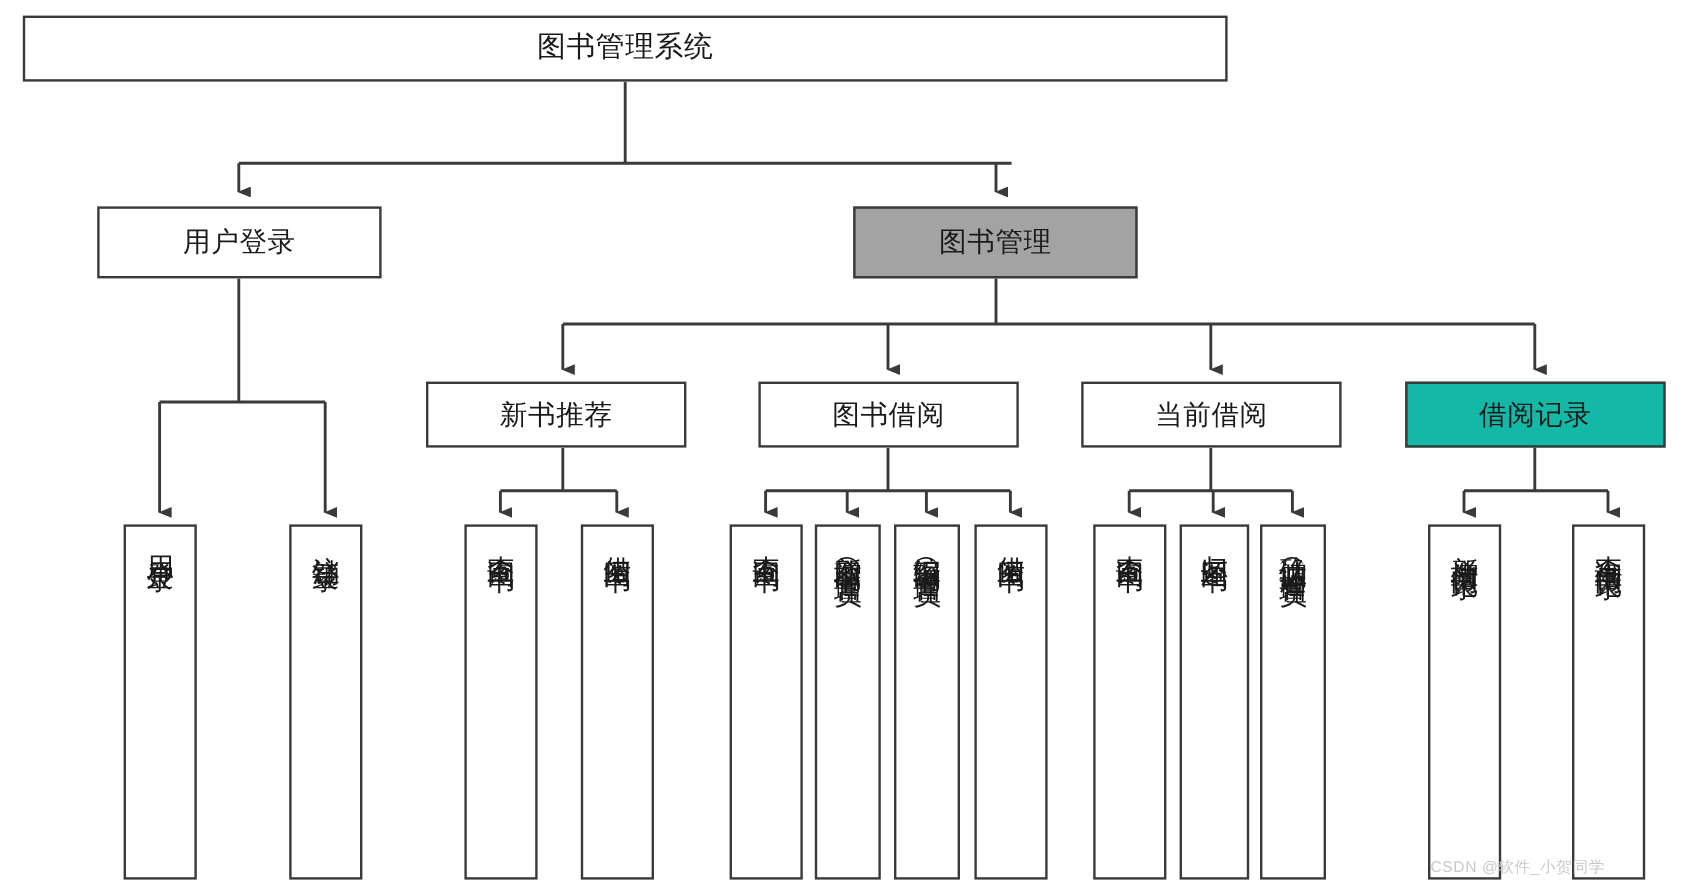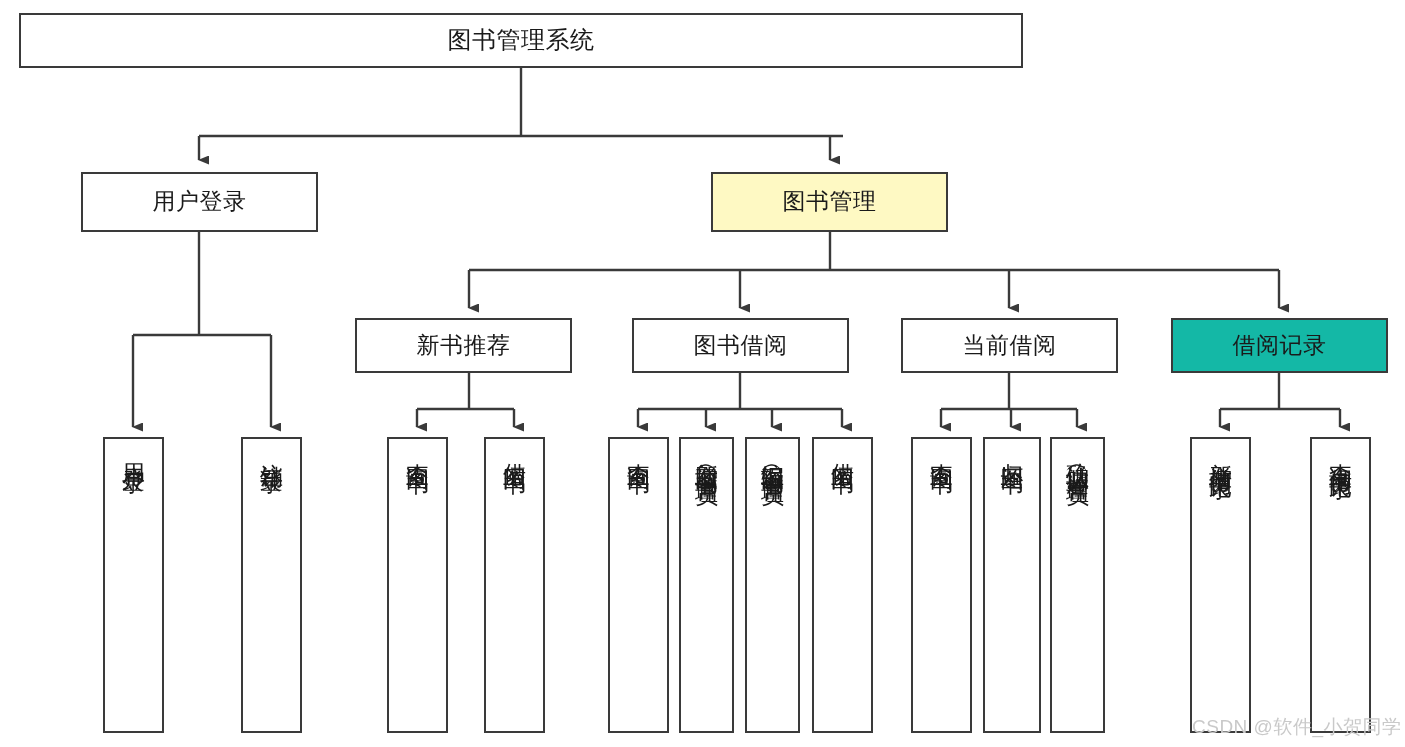--- a/index.html
+++ b/index.html
@@ -60,21 +60,21 @@
     writing-mode: vertical-rl;
     text-orientation: upright;
     font-size: 23px;
     line-height: 1.0;
     letter-spacing: 3px;
     white-space: nowrap;
   }
   .watermark {
     position: absolute;
     color: #c9c9c9;
-    font-size: 19px;
+    font-size: 13px;
     letter-spacing: 0.5px;
     white-space: nowrap;
     z-index: 3;
     user-select: none;
   }
 </style>
 </head>
 <body>
 
 <div id="canvas">
@@ -129,21 +129,21 @@
     </g>
   </svg>
 
   <div class="node horiz root" style="left: 19px; top: 13px; width: 1004px; height: 55px; border-color: rgb(58, 58, 58); background: rgb(255, 255, 255); color: rgb(26, 26, 26);">
     <span class="node-label">图书管理系统</span>
   </div>
 
   <div class="node horiz" style="left: 81px; top: 172px; width: 237px; height: 60px; border-color: rgb(58, 58, 58); background: rgb(255, 255, 255); color: rgb(26, 26, 26);">
     <span class="node-label">用户登录</span>
   </div>
-  <div class="node horiz" style="left: 711px; top: 172px; width: 237px; height: 60px; border-color: rgb(58, 58, 58); background: #fef9c3; color: rgb(26, 26, 26);">
+  <div class="node horiz" style="left: 711px; top: 172px; width: 237px; height: 60px; border-color: rgb(58, 58, 58); background: #a3a3a3; color: rgb(26, 26, 26);">
     <span class="node-label">图书管理</span>
   </div>
 
   <div class="node horiz" style="left: 355px; top: 318px; width: 217px; height: 55px; border-color: rgb(58, 58, 58); background: rgb(255, 255, 255); color: rgb(26, 26, 26);">
     <span class="node-label">新书推荐</span>
   </div>
   <div class="node horiz" style="left: 632px; top: 318px; width: 217px; height: 55px; border-color: rgb(58, 58, 58); background: rgb(255, 255, 255); color: rgb(26, 26, 26);">
     <span class="node-label">图书借阅</span>
   </div>
   <div class="node horiz" style="left: 901px; top: 318px; width: 217px; height: 55px; border-color: rgb(58, 58, 58); background: rgb(255, 255, 255); color: rgb(26, 26, 26);">

